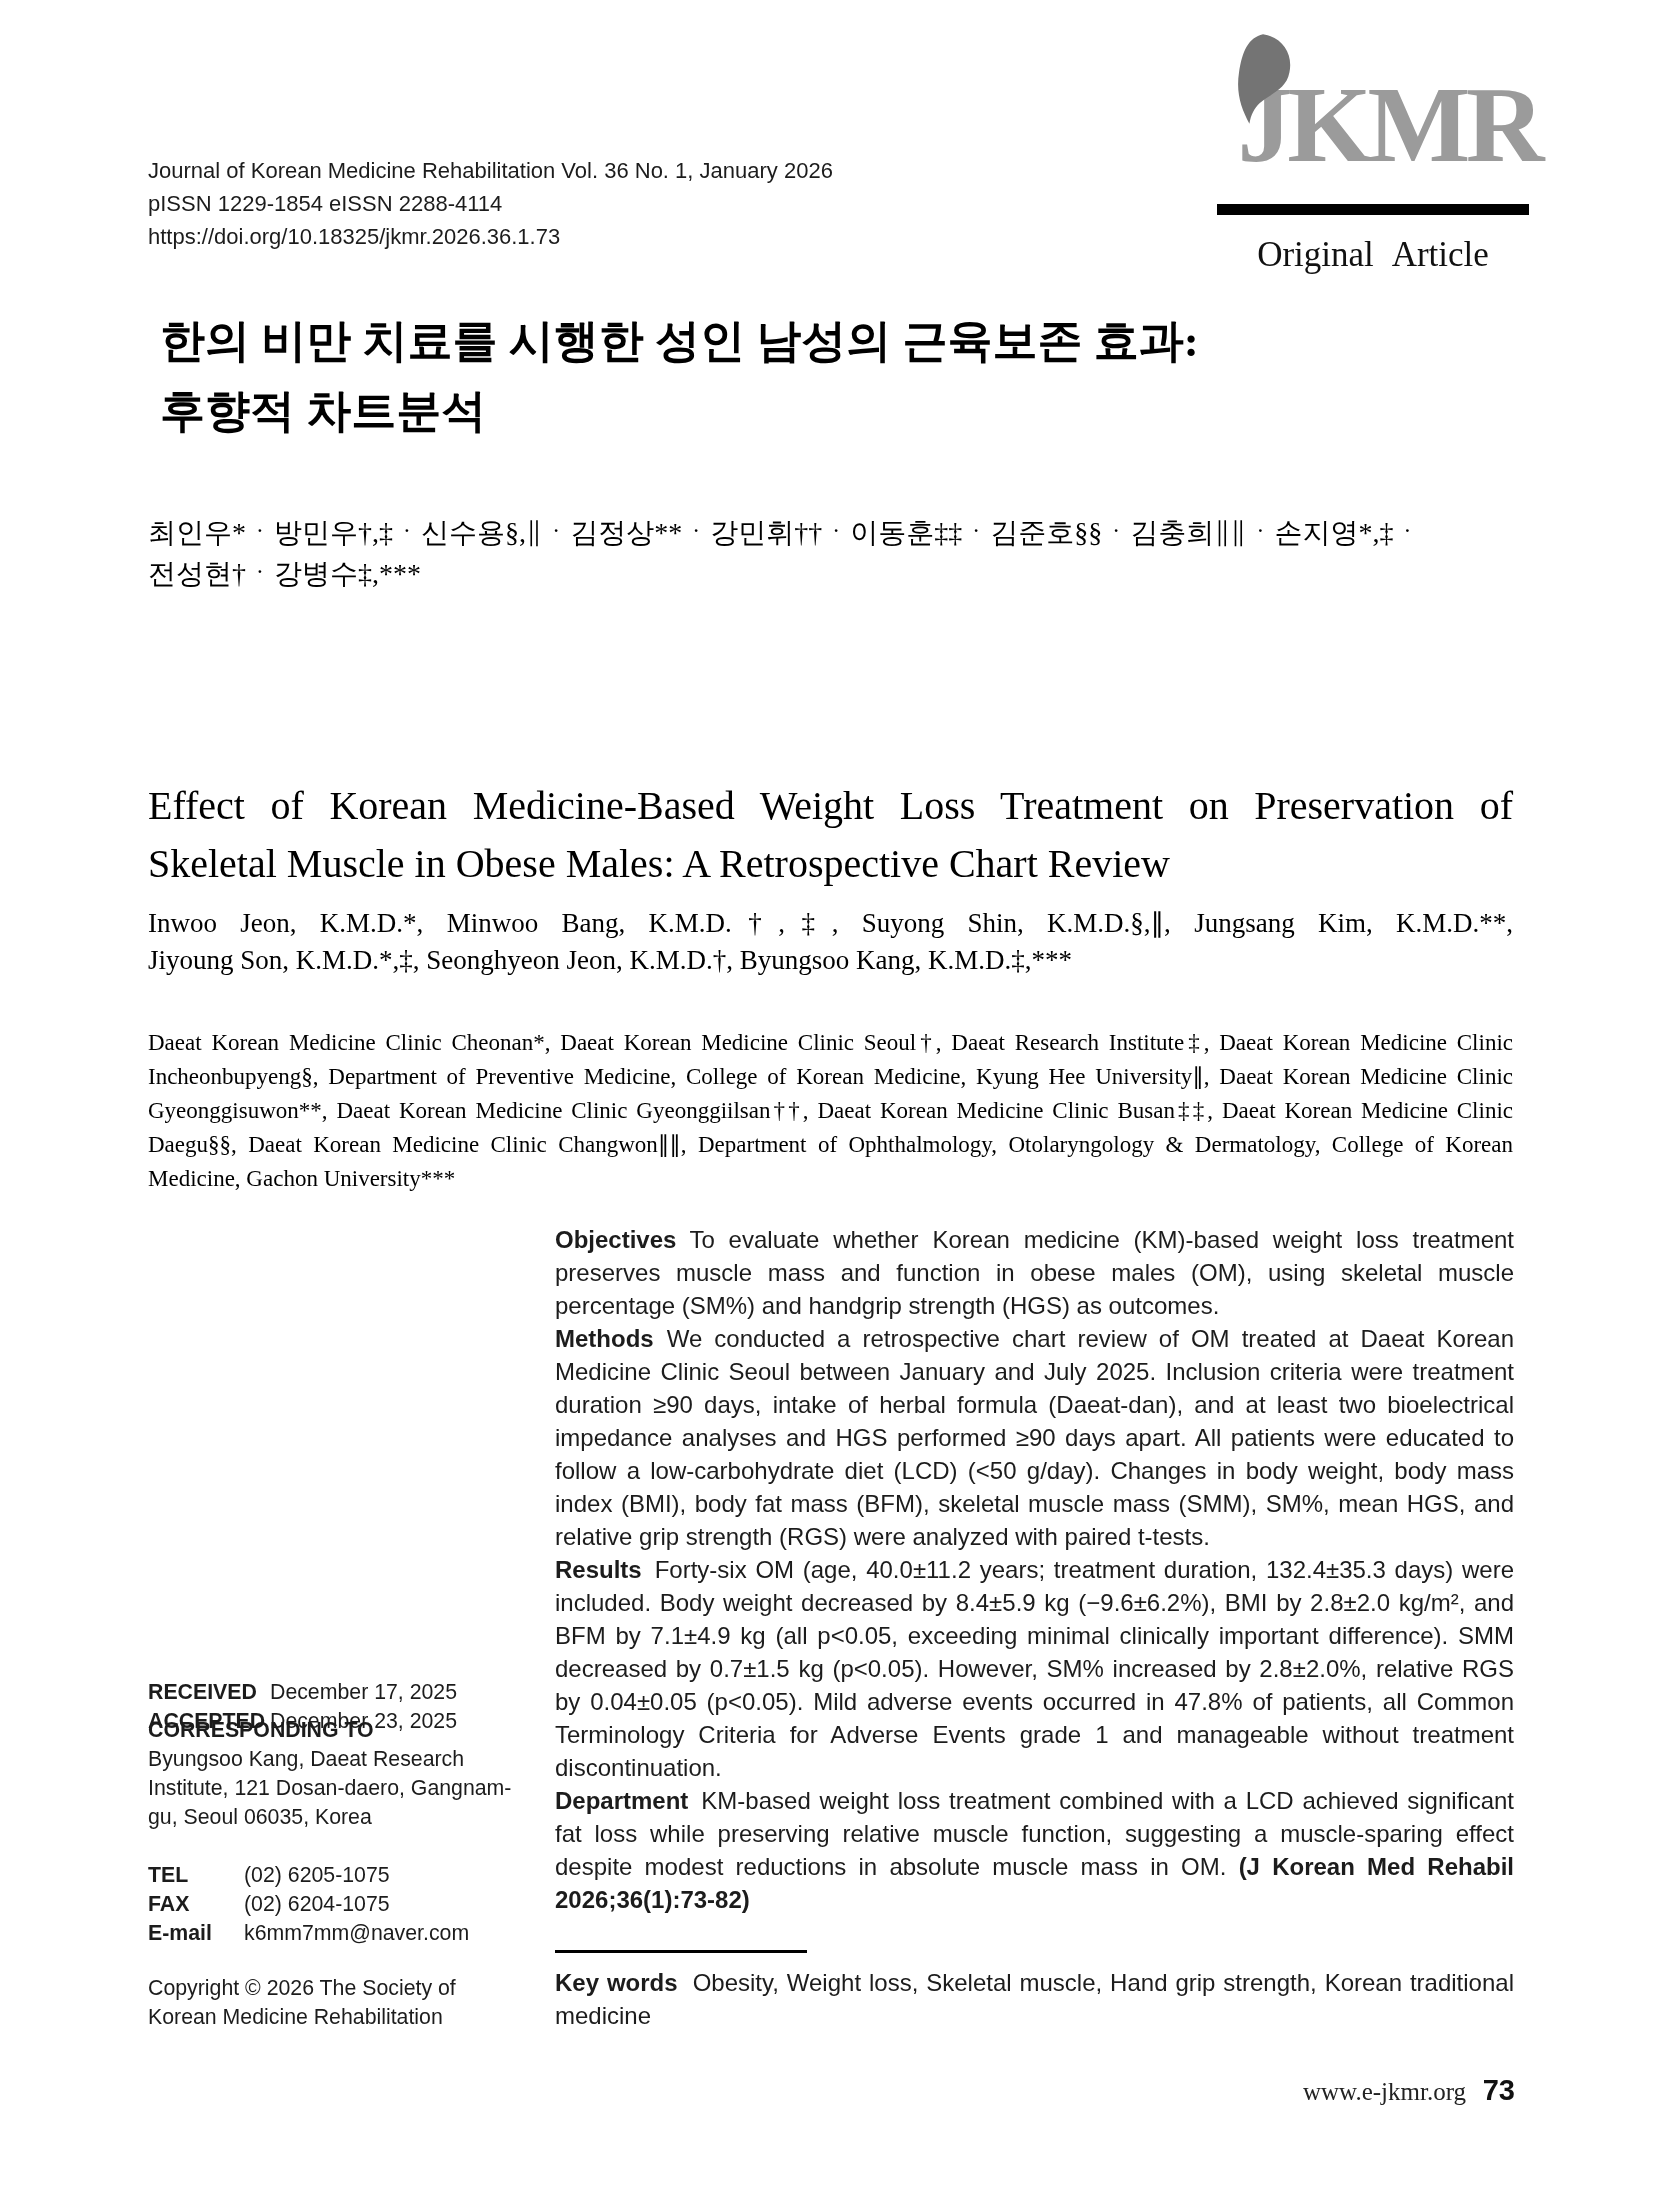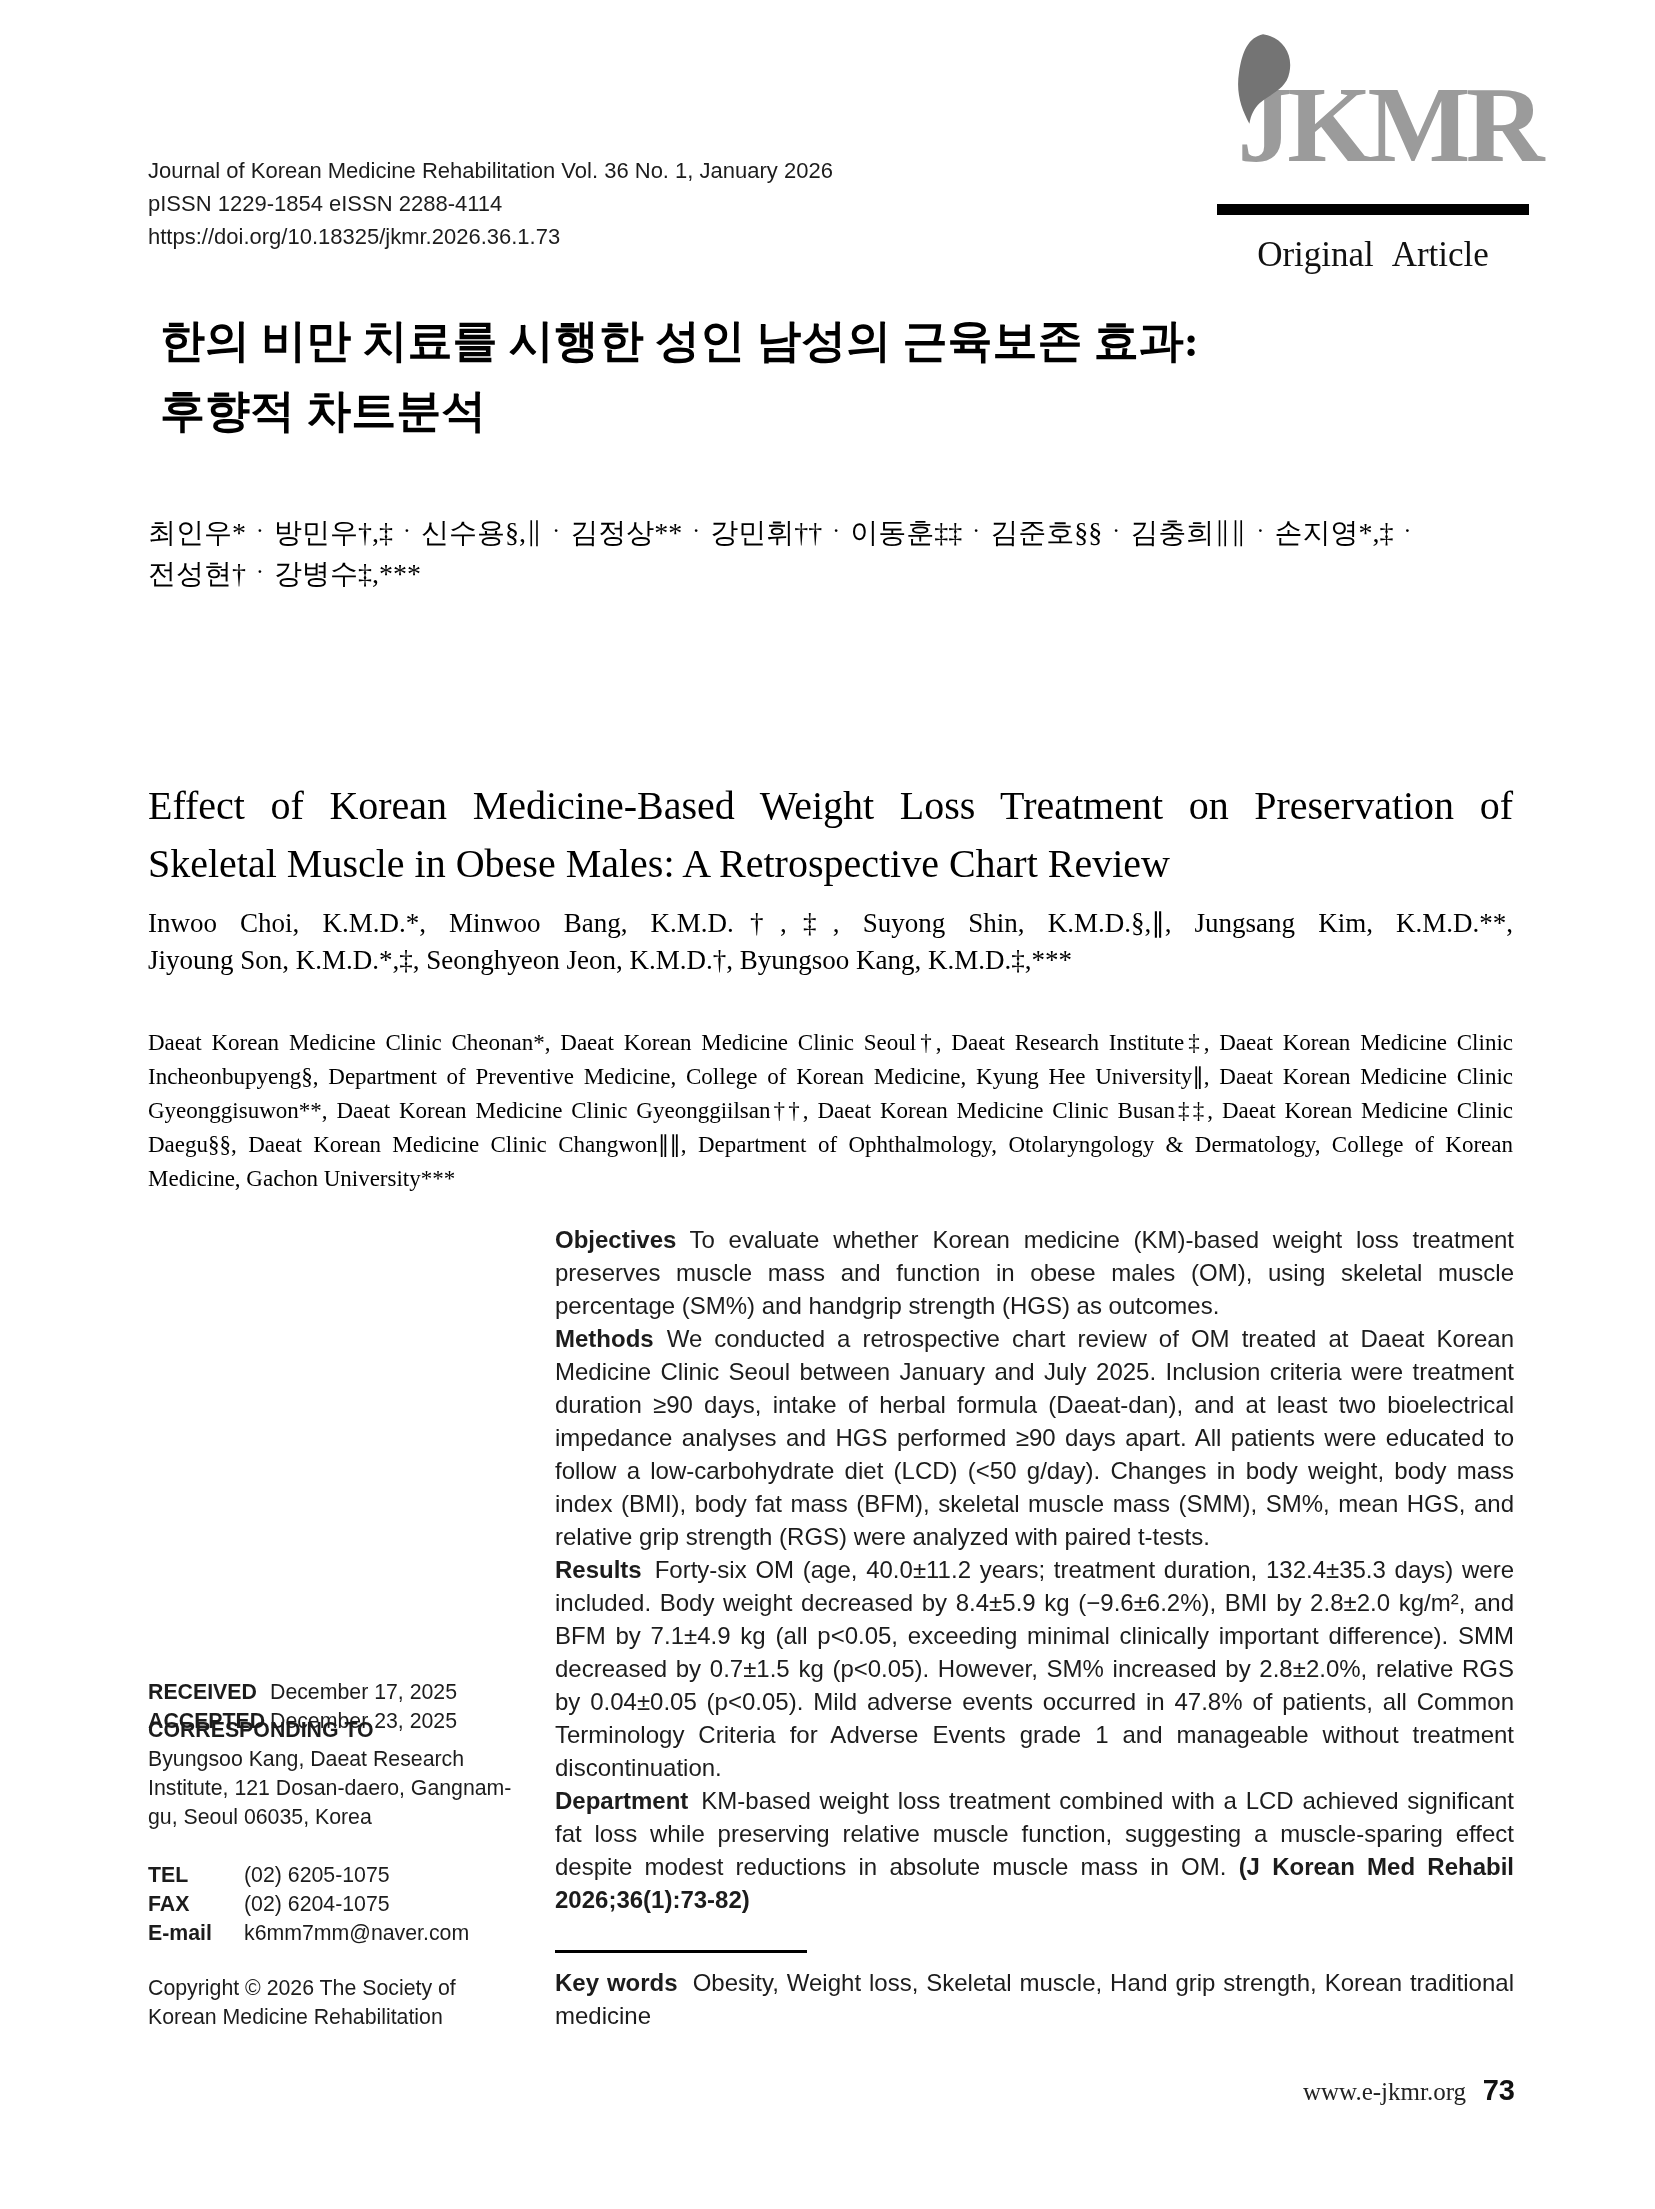--- a/index.html
+++ b/index.html
@@ -95,21 +95,21 @@
     <div>전성현†ㆍ강병수‡,***</div>
   </div>
 
 
   <div class="en-title">
     <div class="jline">Effect of Korean Medicine-Based Weight Loss Treatment on Preservation of</div>
     <div>Skeletal Muscle in Obese Males: A Retrospective Chart Review</div>
   </div>
 
   <div class="en-authors">
-    <div class="jline">Inwoo Choi, K.M.D.*, Minwoo Bang, K.M.D.†,‡, Suyong Shin, K.M.D.§,∥, Jungsang Kim, K.M.D.**,</div>
+    <div class="jline">Inwoo Jeon, K.M.D.*, Minwoo Bang, K.M.D.†,‡, Suyong Shin, K.M.D.§,∥, Jungsang Kim, K.M.D.**,</div>
     <div>Jiyoung Son, K.M.D.*,‡, Seonghyeon Jeon, K.M.D.†, Byungsoo Kang, K.M.D.‡,***</div>
   </div>
 
   <div class="en-affil">Daeat Korean Medicine Clinic Cheonan*, Daeat Korean Medicine Clinic Seoul†, Daeat Research Institute‡, Daeat Korean Medicine Clinic Incheonbupyeng§, Department of Preventive Medicine, College of Korean Medicine, Kyung Hee University∥, Daeat Korean Medicine Clinic Gyeonggisuwon**, Daeat Korean Medicine Clinic Gyeonggiilsan††, Daeat Korean Medicine Clinic Busan‡‡, Daeat Korean Medicine Clinic Daegu§§, Daeat Korean Medicine Clinic Changwon∥∥, Department of Ophthalmology, Otolaryngology &amp; Dermatology, College of Korean Medicine, Gachon University***</div>
 
   <div class="sb sb-received">
     <div>
       <span class="sb-label">RECEIVED</span><span>December 17, 2025</span>
     </div>
     <div>

